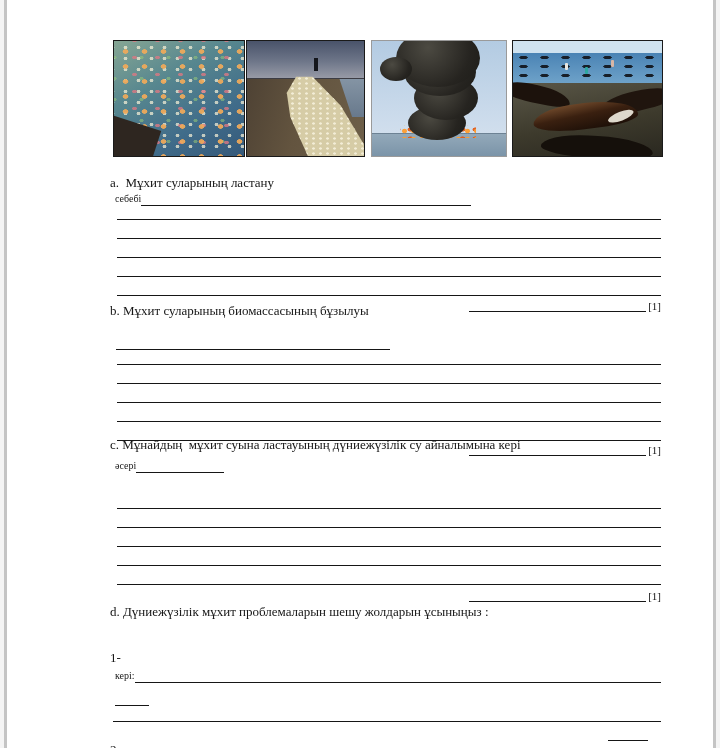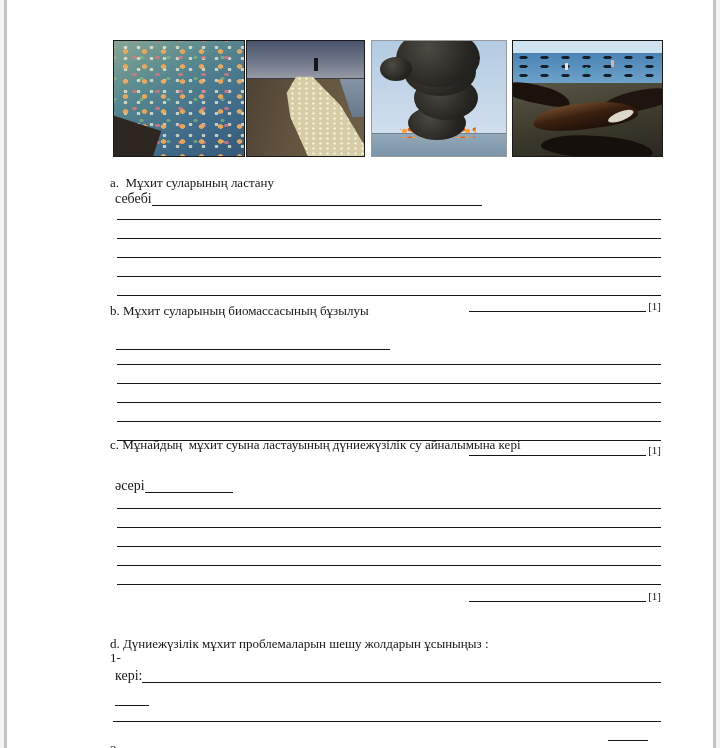--- a/index.html
+++ b/index.html
@@ -88,21 +88,21 @@
   .w1{left:20px;top:62px;width:105px;height:26px;transform:rotate(-7deg);
       background:linear-gradient(175deg,#7a5130 0%,#3a2010 45%,#190d06 100%);}
   .w1-belly{position:absolute;left:74px;top:13px;width:27px;height:9px;border-radius:50%;
       background:#ded8cb;transform:rotate(-14deg);}
   .w2{left:-12px;top:44px;width:70px;height:18px;background:#1c120c;transform:rotate(12deg);}
   .w3{right:-14px;top:50px;width:78px;height:20px;background:#20150e;transform:rotate(-14deg);}
   .w4{left:28px;top:95px;width:112px;height:22px;background:#15100b;transform:rotate(3deg);}
 
   
   .stitle{position:absolute;left:110px;font-size:13px;line-height:15px;white-space:pre;}
-  .lead{position:absolute;left:115px;font-size:14px;line-height:15px;display:flex;align-items:flex-end;}
+  .lead{position:absolute;left:115px;font-size:10px;line-height:15px;display:flex;align-items:flex-end;}
   .u{display:inline-block;border-bottom:1px solid #161616;height:12px;}
   .rule{position:absolute;left:117px;width:544px;height:0;border-top:1px solid #161616;}
   .markline{position:absolute;left:117px;width:544px;height:13px;display:flex;
             justify-content:flex-end;align-items:flex-end;font-size:11px;line-height:12px;}
   .mark-blank{width:177px;border-bottom:1px solid #161616;height:11px;margin-right:2px;}
 </style>
 </head>
 <body>
 
 <div class="edge edge-left"></div>
@@ -165,35 +165,35 @@
 <div class="rule" style="top:383px"></div>
 <div class="rule" style="top:402px"></div>
 <div class="rule" style="top:421px"></div>
 <div class="rule" style="top:440px"></div>
 <div class="markline" style="top:443px">
   <span class="mark-blank"></span>
     <span>[1]</span>
 </div>
 
 <div class="stitle" style="top:437px">c. Мұнайдың  мұхит суына ластауының дүниежүзілік су айналымына кері</div>
-<div class="lead" style="top:478px">
+<div class="lead" style="top:458px">
   <span>әсері</span>
     <span class="u" style="width:88px"></span>
 </div>
 <div class="rule" style="top:508px"></div>
 <div class="rule" style="top:527px"></div>
 <div class="rule" style="top:546px"></div>
 <div class="rule" style="top:565px"></div>
 <div class="rule" style="top:584px"></div>
 <div class="markline" style="top:589px">
   <span class="mark-blank"></span>
     <span>[1]</span>
 </div>
 
-<div class="stitle" style="top:636px">d. Дүниежүзілік мұхит проблемаларын шешу жолдарын ұсыныңыз :</div>
+<div class="stitle" style="top:604px">d. Дүниежүзілік мұхит проблемаларын шешу жолдарын ұсыныңыз :</div>
 <div class="stitle" style="top:650px">1-</div>
 <div class="lead" style="top:668px;width:546px">
   <span>кері:</span>
     <span class="u" style="flex:1"></span>
 </div>
 <div class="rule" style="top:705px;left:115px;width:34px"></div>
 <div class="rule" style="top:721px;left:113px;width:548px"></div>
 <div class="rule" style="top:740px;left:608px;width:40px"></div>
 <div class="stitle" style="top:742px">2</div>
 

